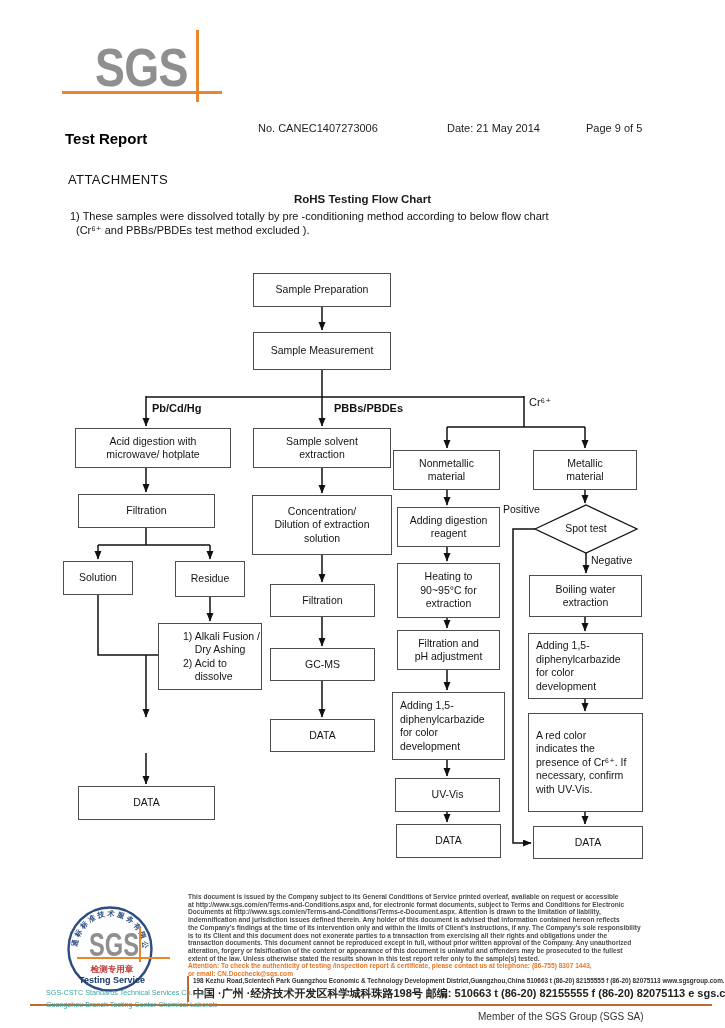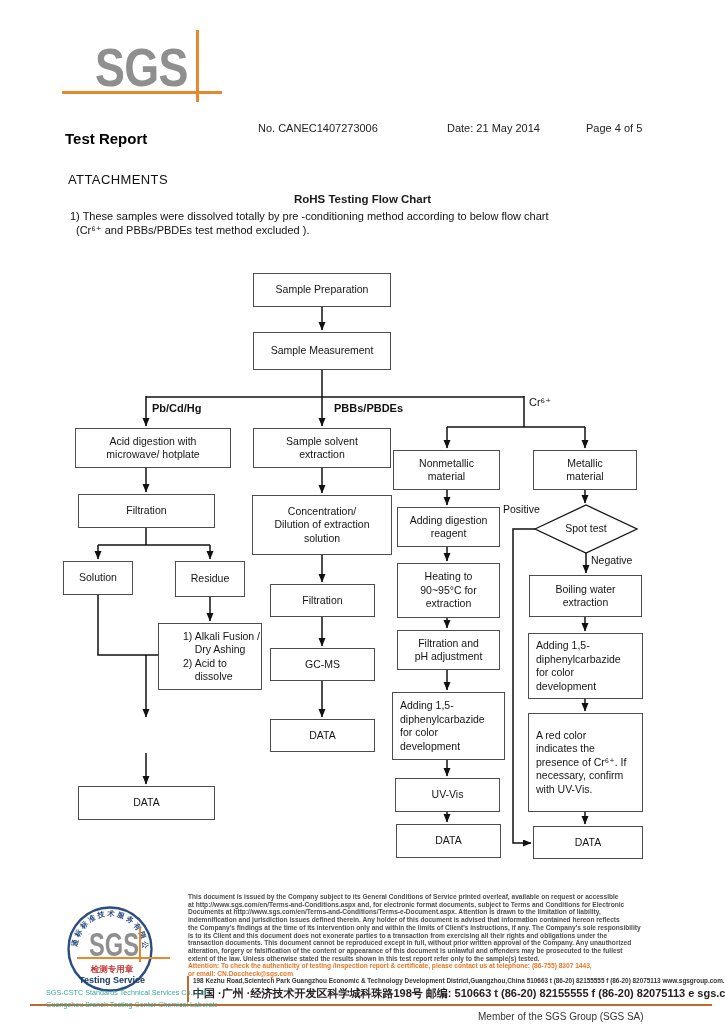--- a/index.html
+++ b/index.html
@@ -47,21 +47,21 @@
 
 <div class="page">
 
   <div class="logo-text">SGS</div>
   <div class="logo-vline"></div>
   <div class="logo-hline"></div>
 
   <div class="rpt-title">Test Report</div>
   <div class="rpt-meta" style="left:258px;">No. CANEC1407273006</div>
   <div class="rpt-meta" style="left:447px;">Date: 21 May 2014</div>
-  <div class="rpt-meta" style="left:586px;">Page 4 of 5</div>
+  <div class="rpt-meta" style="left:586px;">Page 9 of 5</div>
 
   <div class="attach-head">ATTACHMENTS</div>
   <div class="chart-title">RoHS Testing Flow Chart</div>
   <div class="note" style="left:70px;top:210px;">1) These samples were dissolved totally by pre -conditioning method according to below flow chart</div>
   <div class="note" style="left:76px;top:224px;">(Cr⁶⁺ and PBBs/PBDEs test method excluded ).</div>
 
   <svg class="fc-svg" viewBox="0 0 725 1028">
     <defs>
       <marker id="ah" markerWidth="9" markerHeight="8" refX="8" refY="3.5" orient="auto" markerUnits="userSpaceOnUse">
         <path d="M0,0 L8.5,3.5 L0,7 Z" fill="#111"></path>

